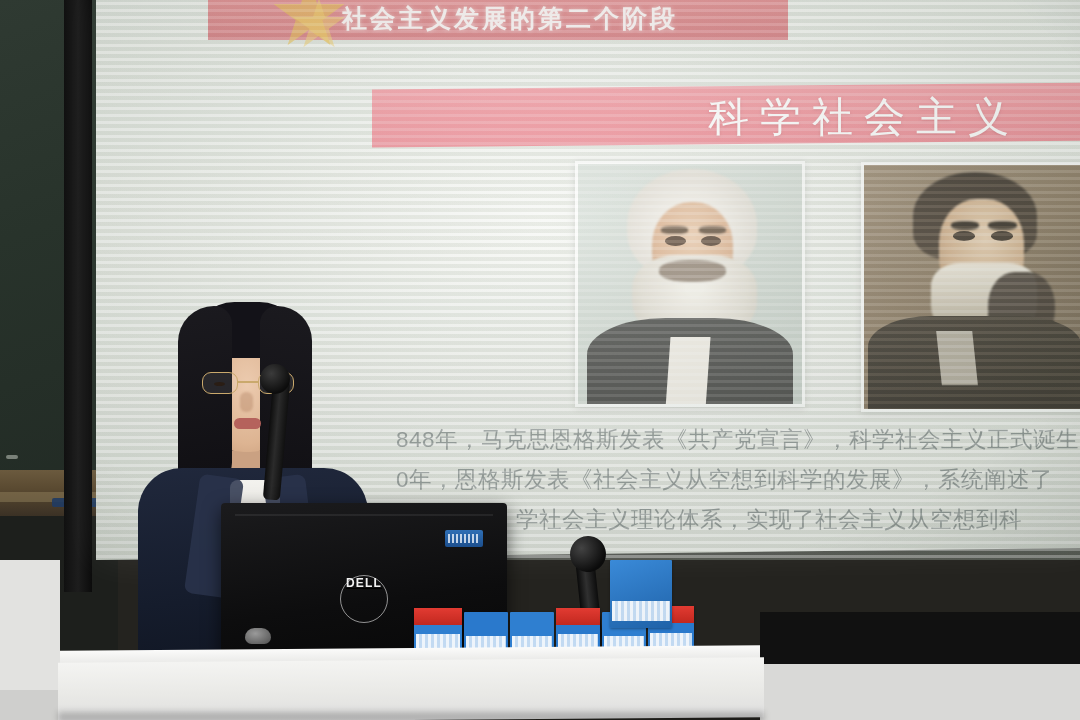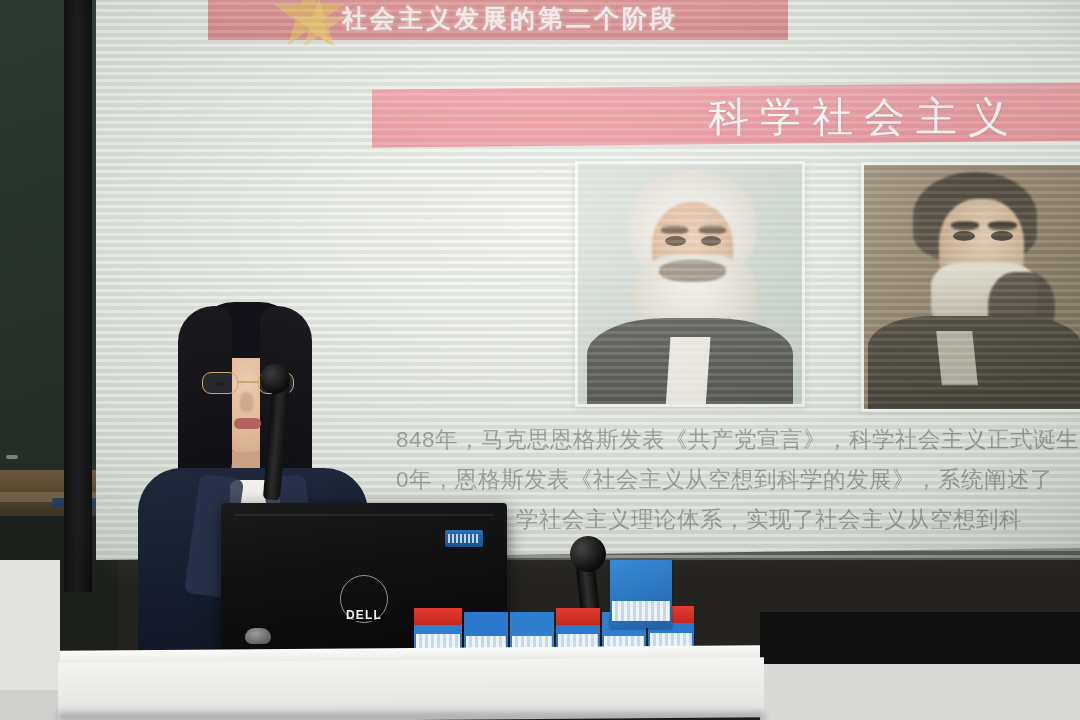--- a/index.html
+++ b/index.html
@@ -354,21 +354,21 @@
     box-shadow:0 6px 18px rgba(0,0,0,.6);
   }
   .monitor-seam{
     position:absolute; left:14px; top:11px; right:14px; height:2px;
     background:rgba(255,255,255,.07);
   }
   .dell-logo{
     position:absolute; left:50%; top:72px; transform:translateX(-50%);
     width:48px; height:48px; border:1.6px solid rgba(255,255,255,.55);
     border-radius:50%;
-    display:flex; align-items:flex-end; justify-content:center;text-decoration:underline;
+    display:flex; align-items:flex-start; justify-content:center;text-decoration:underline;
   }
   .dell-text{
     font-size:12px; letter-spacing:1.2px; color:#f2f2f2; font-weight:bold;
   }
   .monitor-sticker{
     position:absolute; right:24px; top:27px; width:38px; height:17px;
     background:linear-gradient(180deg,#2f6fb5,#1c4f8e);
     border-radius:2px;
   }
   .monitor-sticker::after{

